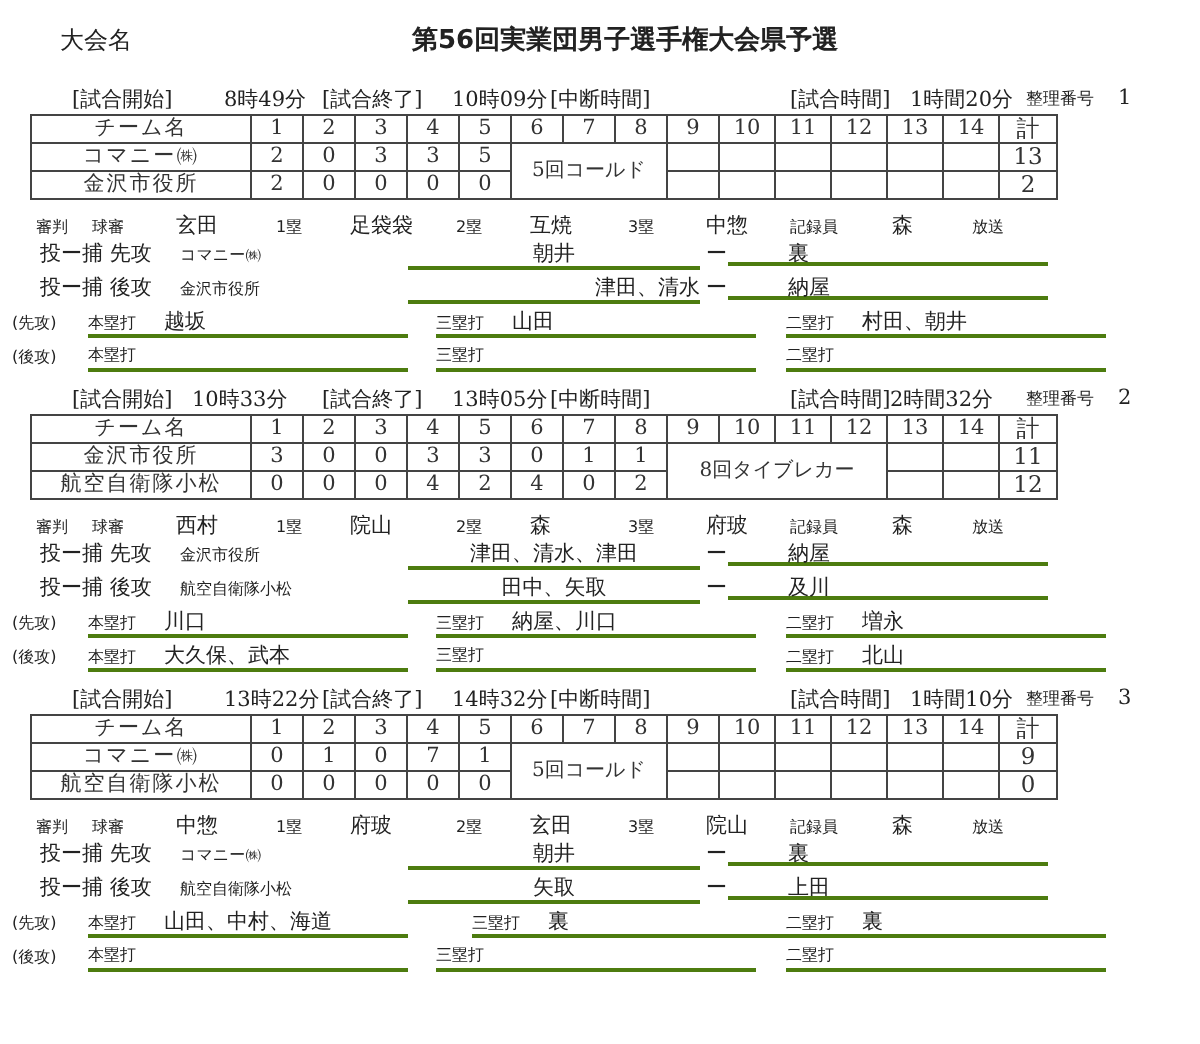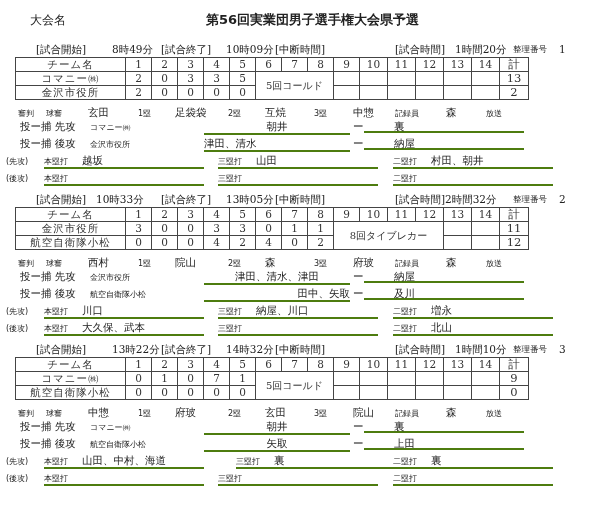--- a/index.html
+++ b/index.html
@@ -107,21 +107,21 @@
       <span class="abs sm" style="left:395px;top:65px">記録員</span>
       <span class="abs lbl" style="left:446px;top:63px">森</span>
       <span class="abs sm" style="left:486px;top:65px">放送</span>
       <span class="abs lbl" style="left:20px;top:77px">投ー捕 先攻</span>
       <span class="abs sm" style="left:90px;top:79px">コマニー㈱</span>
       <div class="line lbl" style="left:204px;top:77px;width:146px;text-align:center">朝井</div>
       <span class="abs lbl" style="left:353px;top:77px">ー</span>
       <div class="line lbl" style="left:364px;top:77px;width:160px;padding-left:30px;box-sizing:border-box">裏</div>
       <span class="abs lbl" style="left:20px;top:94px">投ー捕 後攻</span>
       <span class="abs sm" style="left:90px;top:96px">金沢市役所</span>
-      <div class="line lbl" style="left:204px;top:94px;width:146px;text-align:left">津田、清水</div>
+      <div class="line lbl" style="left:204px;top:94px;width:146px;text-align:right">津田、清水</div>
       <span class="abs lbl" style="left:353px;top:94px">ー</span>
       <div class="line lbl" style="left:364px;top:94px;width:160px;padding-left:30px;box-sizing:border-box">納屋</div>
       <span class="abs sm" style="left:6px;top:113px">(先攻)</span>
       <div class="line" style="left:44px;top:111px;width:160px"><span class="sm" style="margin-right:14px">本塁打</span><span class="lbl">越坂</span></div>
       <div class="line" style="left:218px;top:111px;width:160px"><span class="sm" style="margin-right:14px">三塁打</span><span class="lbl">山田</span></div>
       <div class="line" style="left:393px;top:111px;width:160px"><span class="sm" style="margin-right:14px">二塁打</span><span class="lbl">村田、朝井</span></div>
       <span class="abs sm" style="left:6px;top:130px">(後攻)</span>
       <div class="line" style="left:44px;top:128px;width:160px"><span class="sm" style="margin-right:14px">本塁打</span><span class="lbl"></span></div>
       <div class="line" style="left:218px;top:128px;width:160px"><span class="sm" style="margin-right:14px">三塁打</span><span class="lbl"></span></div>
       <div class="line" style="left:393px;top:128px;width:160px"><span class="sm" style="margin-right:14px">二塁打</span><span class="lbl"></span></div>
@@ -201,21 +201,21 @@
       <span class="abs sm" style="left:395px;top:65px">記録員</span>
       <span class="abs lbl" style="left:446px;top:63px">森</span>
       <span class="abs sm" style="left:486px;top:65px">放送</span>
       <span class="abs lbl" style="left:20px;top:77px">投ー捕 先攻</span>
       <span class="abs sm" style="left:90px;top:79px">金沢市役所</span>
       <div class="line lbl" style="left:204px;top:77px;width:146px;text-align:center">津田、清水、津田</div>
       <span class="abs lbl" style="left:353px;top:77px">ー</span>
       <div class="line lbl" style="left:364px;top:77px;width:160px;padding-left:30px;box-sizing:border-box">納屋</div>
       <span class="abs lbl" style="left:20px;top:94px">投ー捕 後攻</span>
       <span class="abs sm" style="left:90px;top:96px">航空自衛隊小松</span>
-      <div class="line lbl" style="left:204px;top:94px;width:146px;text-align:right">田中、矢取</div>
+      <div class="line lbl" style="left:204px;top:94px;width:146px;text-align:center">田中、矢取</div>
       <span class="abs lbl" style="left:353px;top:94px">ー</span>
       <div class="line lbl" style="left:364px;top:94px;width:160px;padding-left:30px;box-sizing:border-box">及川</div>
       <span class="abs sm" style="left:6px;top:113px">(先攻)</span>
       <div class="line" style="left:44px;top:111px;width:160px"><span class="sm" style="margin-right:14px">本塁打</span><span class="lbl">川口</span></div>
       <div class="line" style="left:218px;top:111px;width:160px"><span class="sm" style="margin-right:14px">三塁打</span><span class="lbl">納屋、川口</span></div>
       <div class="line" style="left:393px;top:111px;width:160px"><span class="sm" style="margin-right:14px">二塁打</span><span class="lbl">増永</span></div>
       <span class="abs sm" style="left:6px;top:130px">(後攻)</span>
       <div class="line" style="left:44px;top:128px;width:160px"><span class="sm" style="margin-right:14px">本塁打</span><span class="lbl">大久保、武本</span></div>
       <div class="line" style="left:218px;top:128px;width:160px"><span class="sm" style="margin-right:14px">三塁打</span><span class="lbl"></span></div>
       <div class="line" style="left:393px;top:128px;width:160px"><span class="sm" style="margin-right:14px">二塁打</span><span class="lbl">北山</span></div>

